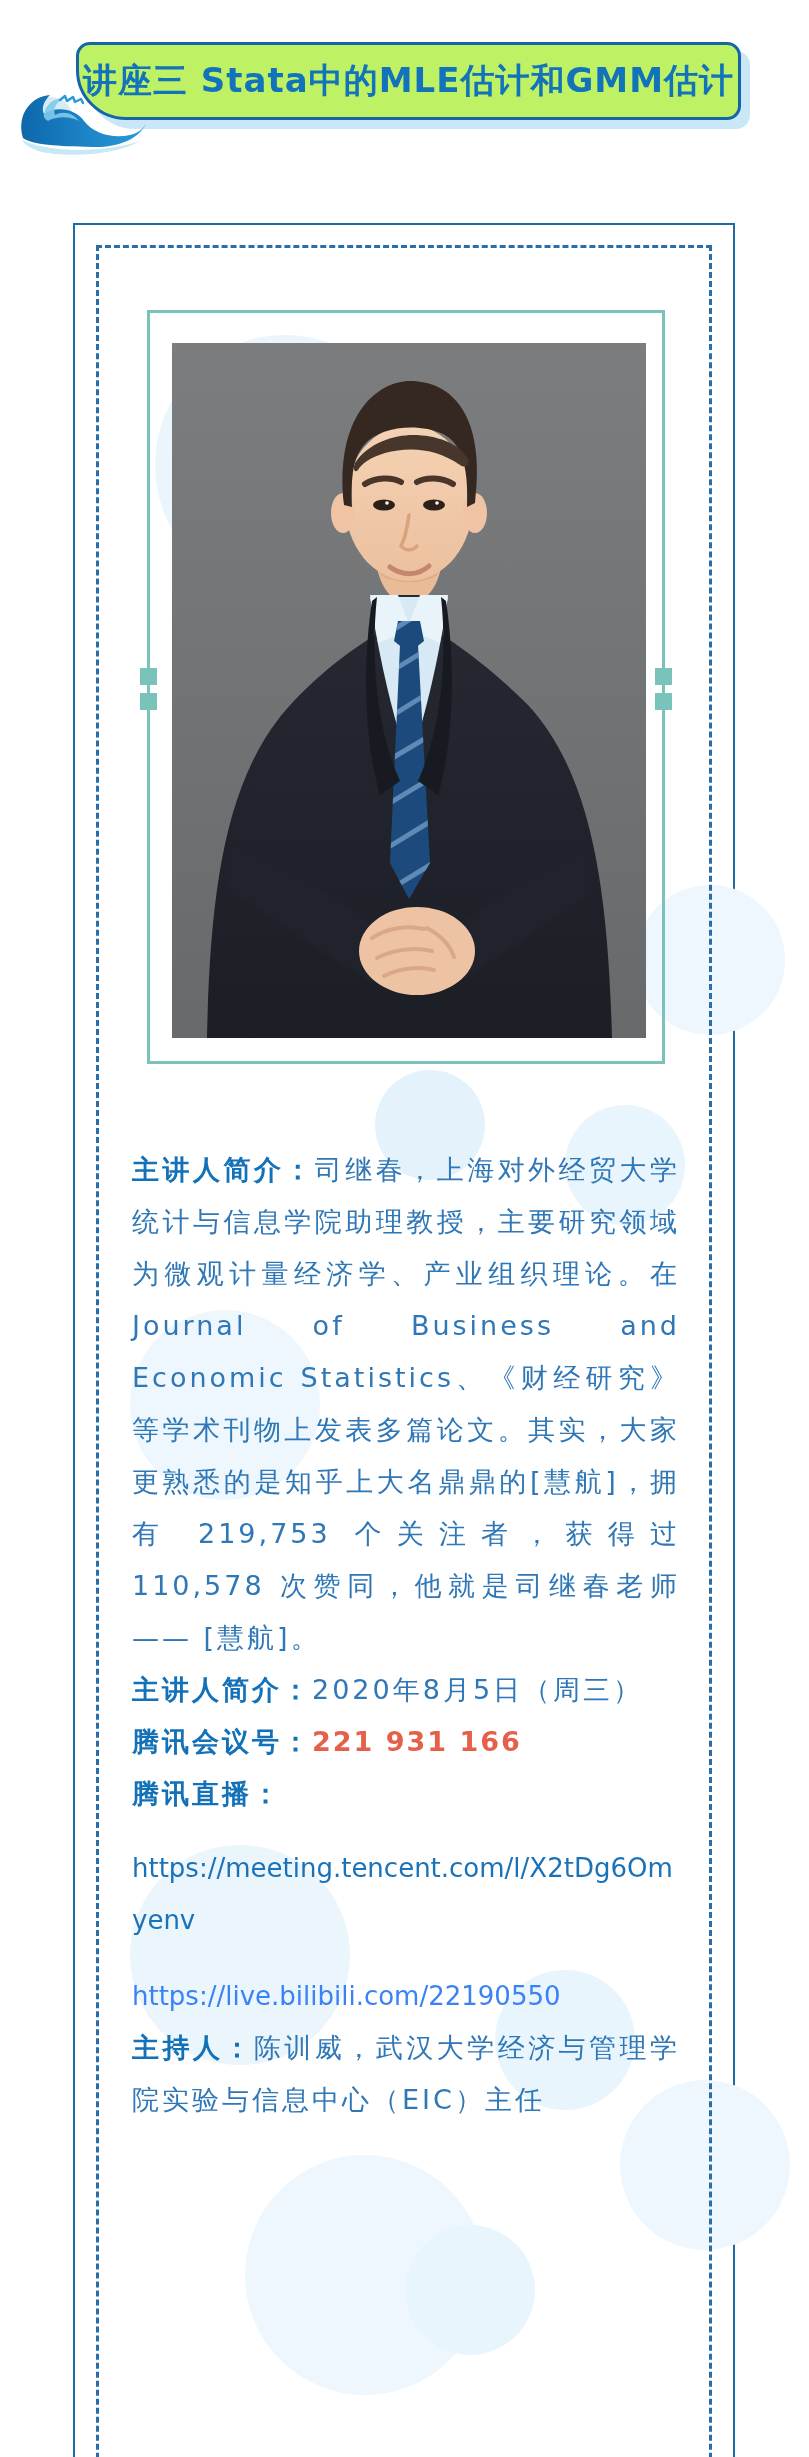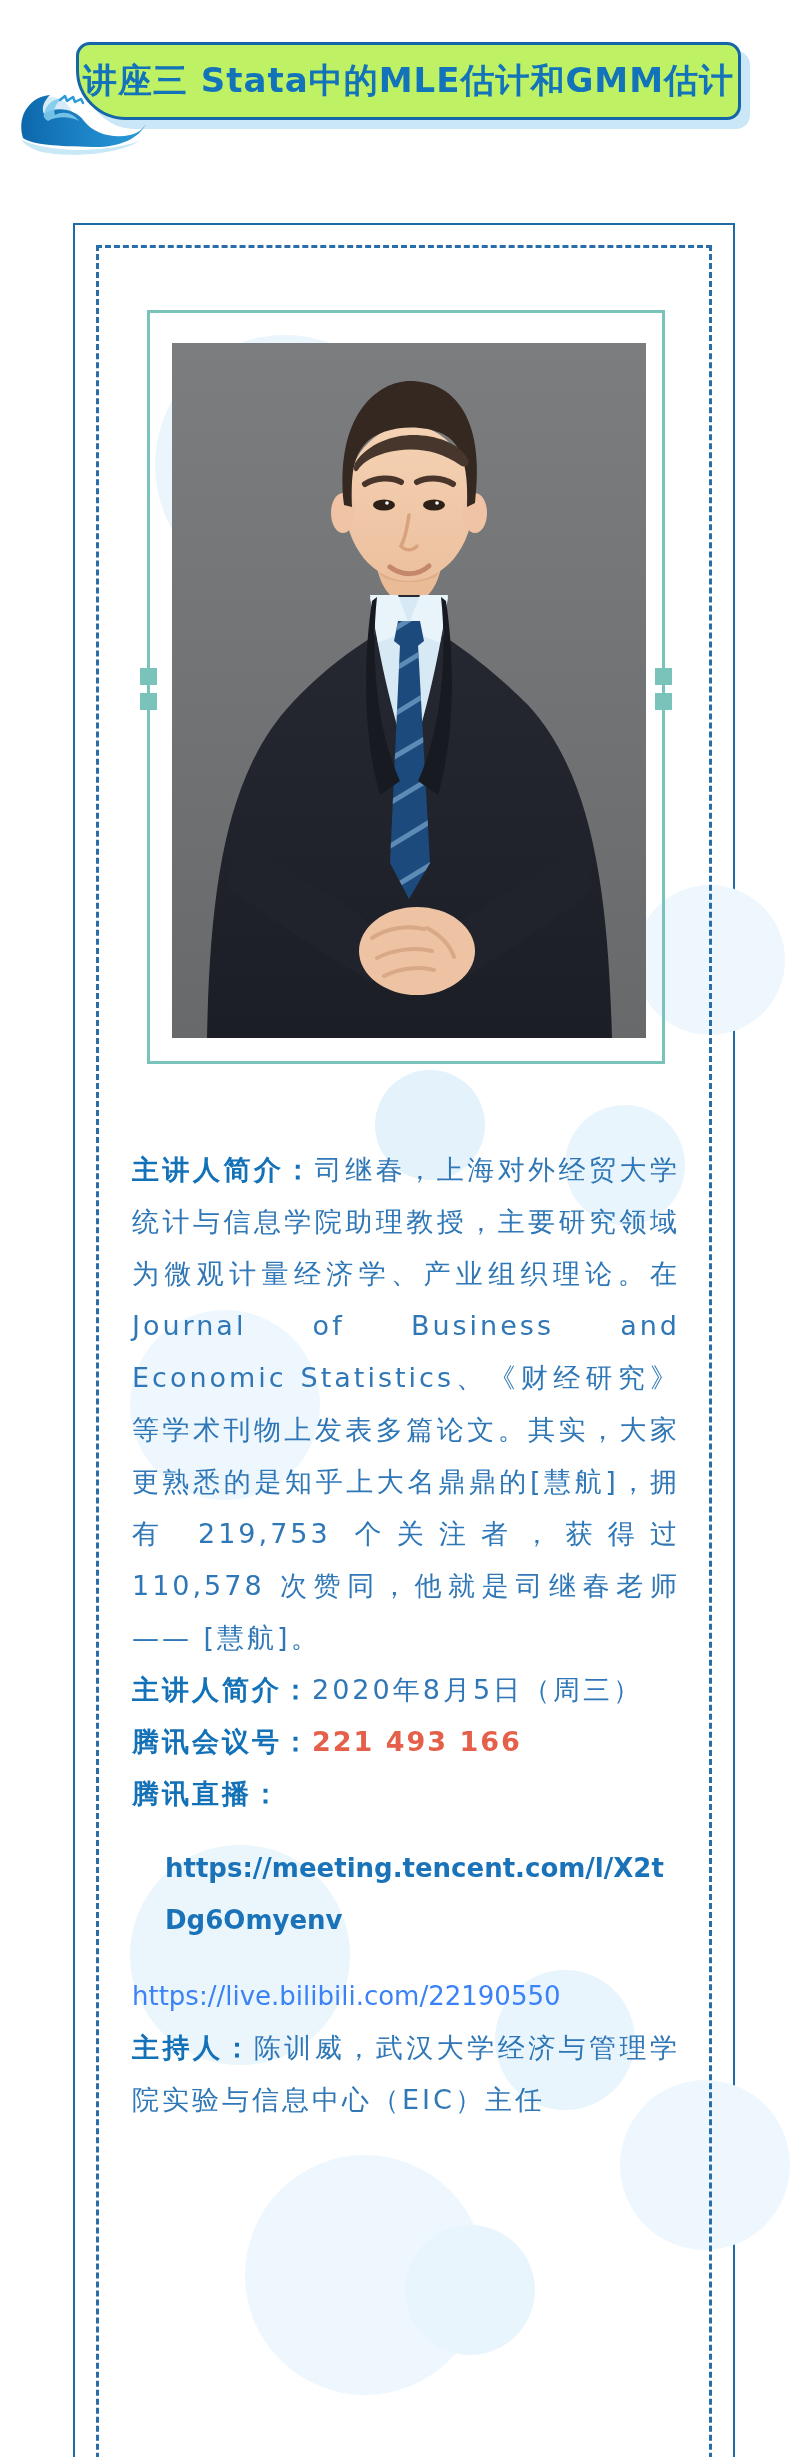--- a/index.html
+++ b/index.html
@@ -45,21 +45,21 @@
     font-size:27px;line-height:52px;color:#2f77b6;
     text-align:justify;text-justify:inter-character;letter-spacing:3px;
   }
   .content p{margin:0;}
   .lbl{font-weight:bold;color:#1371b8;}
   .sec{margin-top:24px;}
   .time-date{margin-top:14px;}
   .time-hour{margin-top:24px;padding-left:138px;letter-spacing:2px;}
   .meet-num{color:#e5604a;font-weight:bold;letter-spacing:2px;}
   .url{font-size:26px;letter-spacing:0px;word-break:break-all;color:#1a73b8;text-decoration:none;display:block;}
-  .url-bold{font-weight:bold;margin-top:22px;margin-left:33px;}
+  .url-bold{font-weight:normal;margin-top:22px;}
   .url-reg{font-weight:normal;color:#3b82f6;}
   .host-p{margin-top:24px;}
 </style>
 </head>
 <body>
 
 <div class="page">
 
   <div class="header-box">
     <span class="header-title">讲座三  Stata中的MLE估计和GMM估计</span>
@@ -173,21 +173,21 @@
         <path d="M 218 224 C 230 233 246 233 257 223" stroke="#c4876d" stroke-width="5" fill="none" stroke-linecap="round"></path>
       </svg>
     </div>
 
     <div class="content">
 
       <p><span class="lbl">主讲人简介：</span><span>司继春，上海对外经贸大学统计与信息学院助理教授，主要研究领域为微观计量经济学、产业组织理论。在 Journal of Business and Economic Statistics、《财经研究》等学术刊物上发表多篇论文。其实，大家更熟悉的是知乎上大名鼎鼎的[慧航]，拥有 219,753 个关注者，获得过 110,578 次赞同，他就是司继春老师—— [慧航]。</span></p>
 
       <p class="time-date"><span class="lbl">主讲人简介：</span><span>2020年8月5日（周三）</span></p>
 
-      <p class="sec"><span class="lbl">腾讯会议号：</span><span class="meet-num">221 493 166</span></p>
+      <p class="sec"><span class="lbl">腾讯会议号：</span><span class="meet-num">221 931 166</span></p>
 
       <p class="sec"><span class="lbl">腾讯直播：</span></p>
       <a class="url url-bold">https://meeting.tencent.com/l/X2tDg6Omyenv</a>
 
       <a class="url url-reg sec">https://live.bilibili.com/22190550</a>
 
       <p class="host-p"><span class="lbl">主持人：</span><span>陈训威，武汉大学经济与管理学院实验与信息中心（EIC）主任</span></p>
 
     </div>
   </div>

